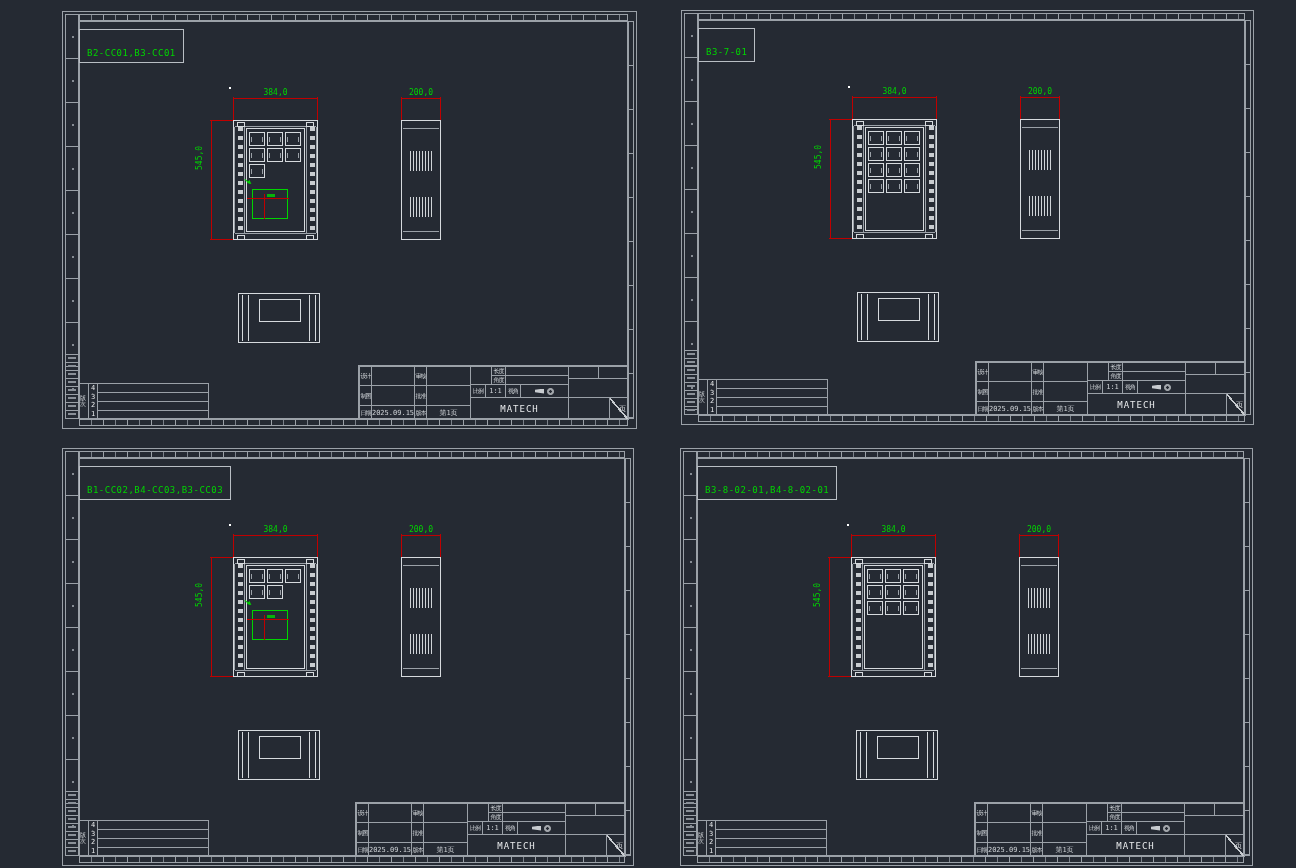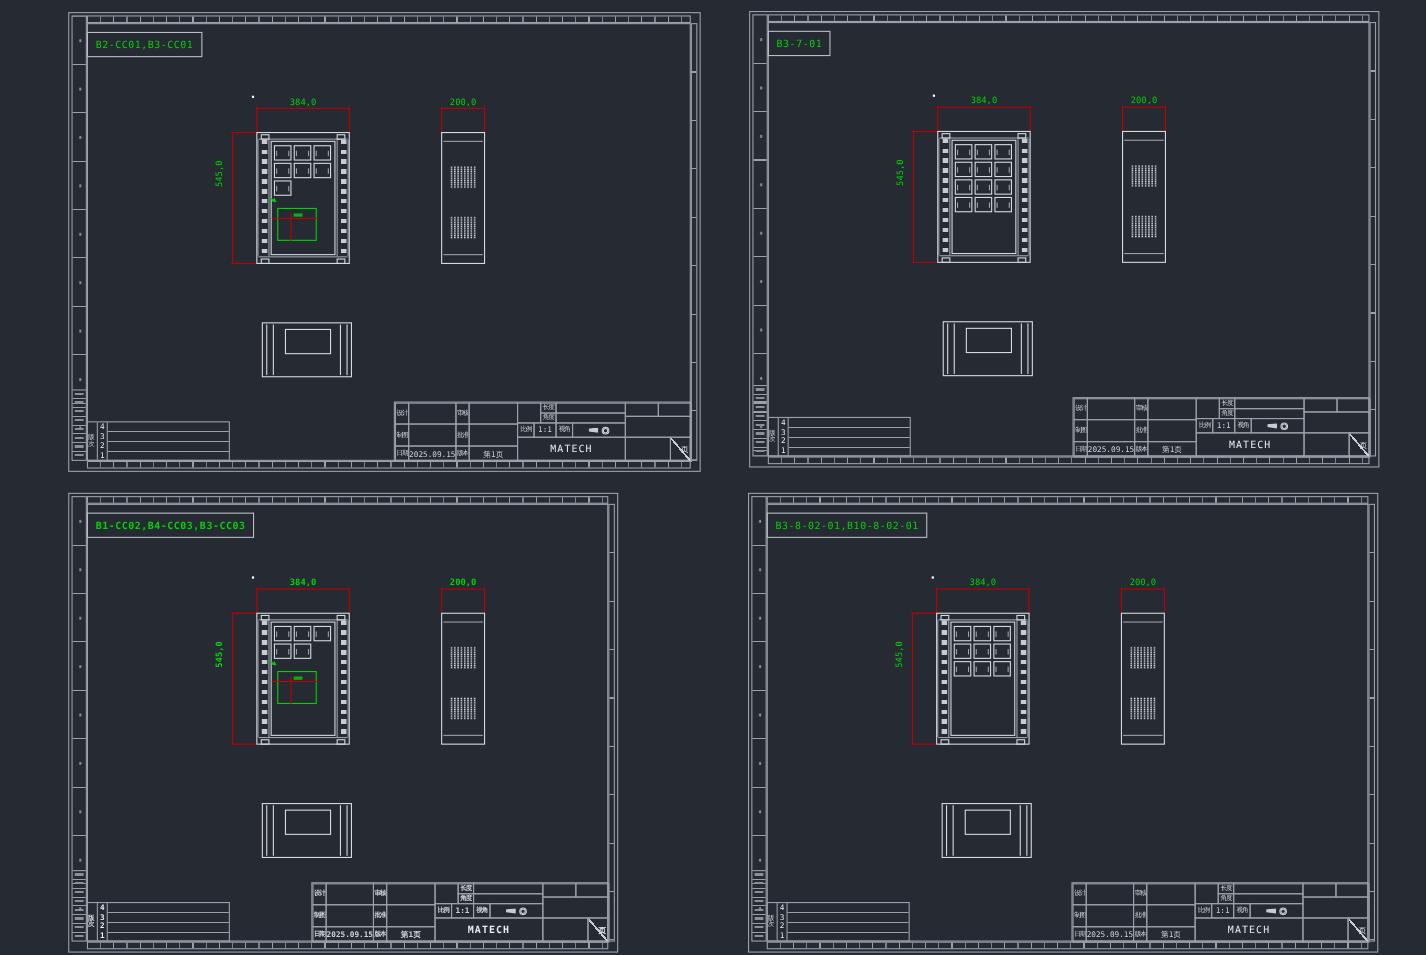--- a/index.html
+++ b/index.html
@@ -32,21 +32,21 @@
   .ruler.right{right:2px;top:9px;bottom:9px;width:6px;
     background:repeating-linear-gradient(180deg,transparent 0 43px,var(--ln) 43px 44px);}
   .left-dense{position:absolute;left:0;right:0;bottom:0;height:64px;
     border-top:1px solid var(--ln);
     background:
       repeating-linear-gradient(180deg,transparent 0 2px,#8a9098 2px 4px,transparent 4px 8px),
       repeating-linear-gradient(180deg,transparent 0 7px,var(--ln) 7px 8px);
     background-size:8px auto,auto;background-position:2px 0,0 0;background-repeat:repeat-y,repeat;}
 
   .label-box{position:absolute;left:16px;top:17px;border:1px solid #b9bec4;
-    padding:7px 7px 4px 7px;color:var(--gr);font-size:9px;letter-spacing:.5px;
+    padding:18px 7px 4px 7px;color:var(--gr);font-size:9px;letter-spacing:.5px;
     white-space:nowrap;background:transparent;}
 
   
   .front-view{position:absolute;left:170px;top:108px;width:85px;height:120px;}
   .side-view{position:absolute;left:338px;top:108px;width:40px;height:120px;}
   .top-view{position:absolute;left:175px;top:281px;width:82px;height:50px;
     border:1px solid var(--ln2);}
   .point-dot{position:absolute;left:166px;top:75px;width:2px;height:2px;background:#fff;}
 
   
@@ -382,21 +382,21 @@
       <div class="tb" style="left:209px;top:0;width:31px;height:13px"></div>
       <div class="tb" style="left:239px;top:0;width:31px;height:13px"></div>
       <div class="tb" style="left:209px;top:12px;width:61px;height:20px"></div>
       <div class="tb" style="left:209px;top:31px;width:42px;height:23px"></div>
       <div class="tb slash-cell" style="left:250px;top:31px;width:20px;height:23px">
         <span class="slash-mark">页</span>
       </div>
     </div>
   </div>
 
-  <div class="sheet" style="left: 62px; top: 448px; width: 500px; height: 418px; font-weight: bold;">
+  <div class="sheet" style="left: 62px; top: 448px; width: 572px; height: 418px;">
     <div class="inner-frame"></div>
     <div class="ruler top"></div>
     <div class="ruler bottom"></div>
     <div class="ruler left">
       <div class="left-dense"></div>
     </div>
     <div class="ruler right"></div>
 
     <div class="label-box">B1-CC02,B4-CC03,B3-CC03</div>
 
@@ -507,21 +507,21 @@
 
   <div class="sheet" style="left: 680px; top: 448px; width: 573px; height: 418px;">
     <div class="inner-frame"></div>
     <div class="ruler top"></div>
     <div class="ruler bottom"></div>
     <div class="ruler left">
       <div class="left-dense"></div>
     </div>
     <div class="ruler right"></div>
 
-    <div class="label-box">B3-8-02-01,B10-8-02-01</div>
+    <div class="label-box">B3-8-02-01,B4-8-02-01</div>
 
     <div class="point-dot"></div>
 
     <div class="front-view">
       <div class="dimh">
         <span class="dim-text">384,0</span>
       </div>
       <div class="dimv">
         <span class="dim-text">545,0</span>
       </div>

